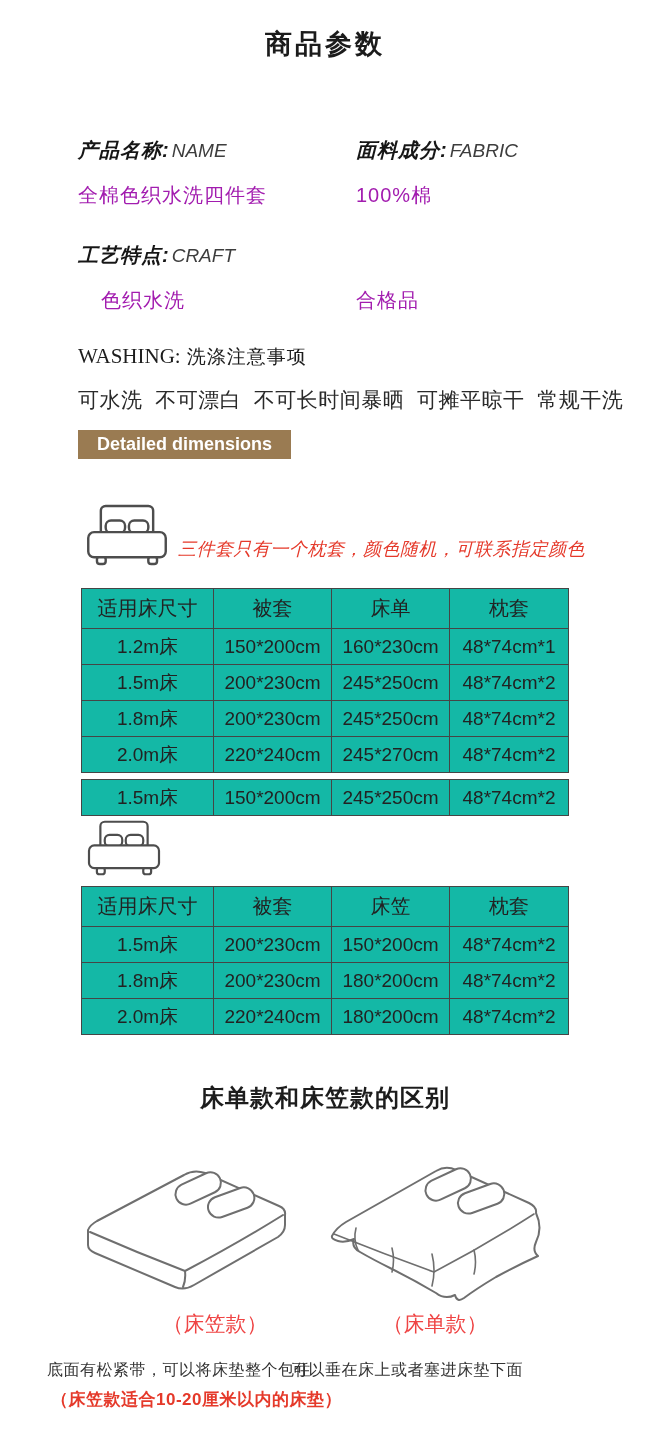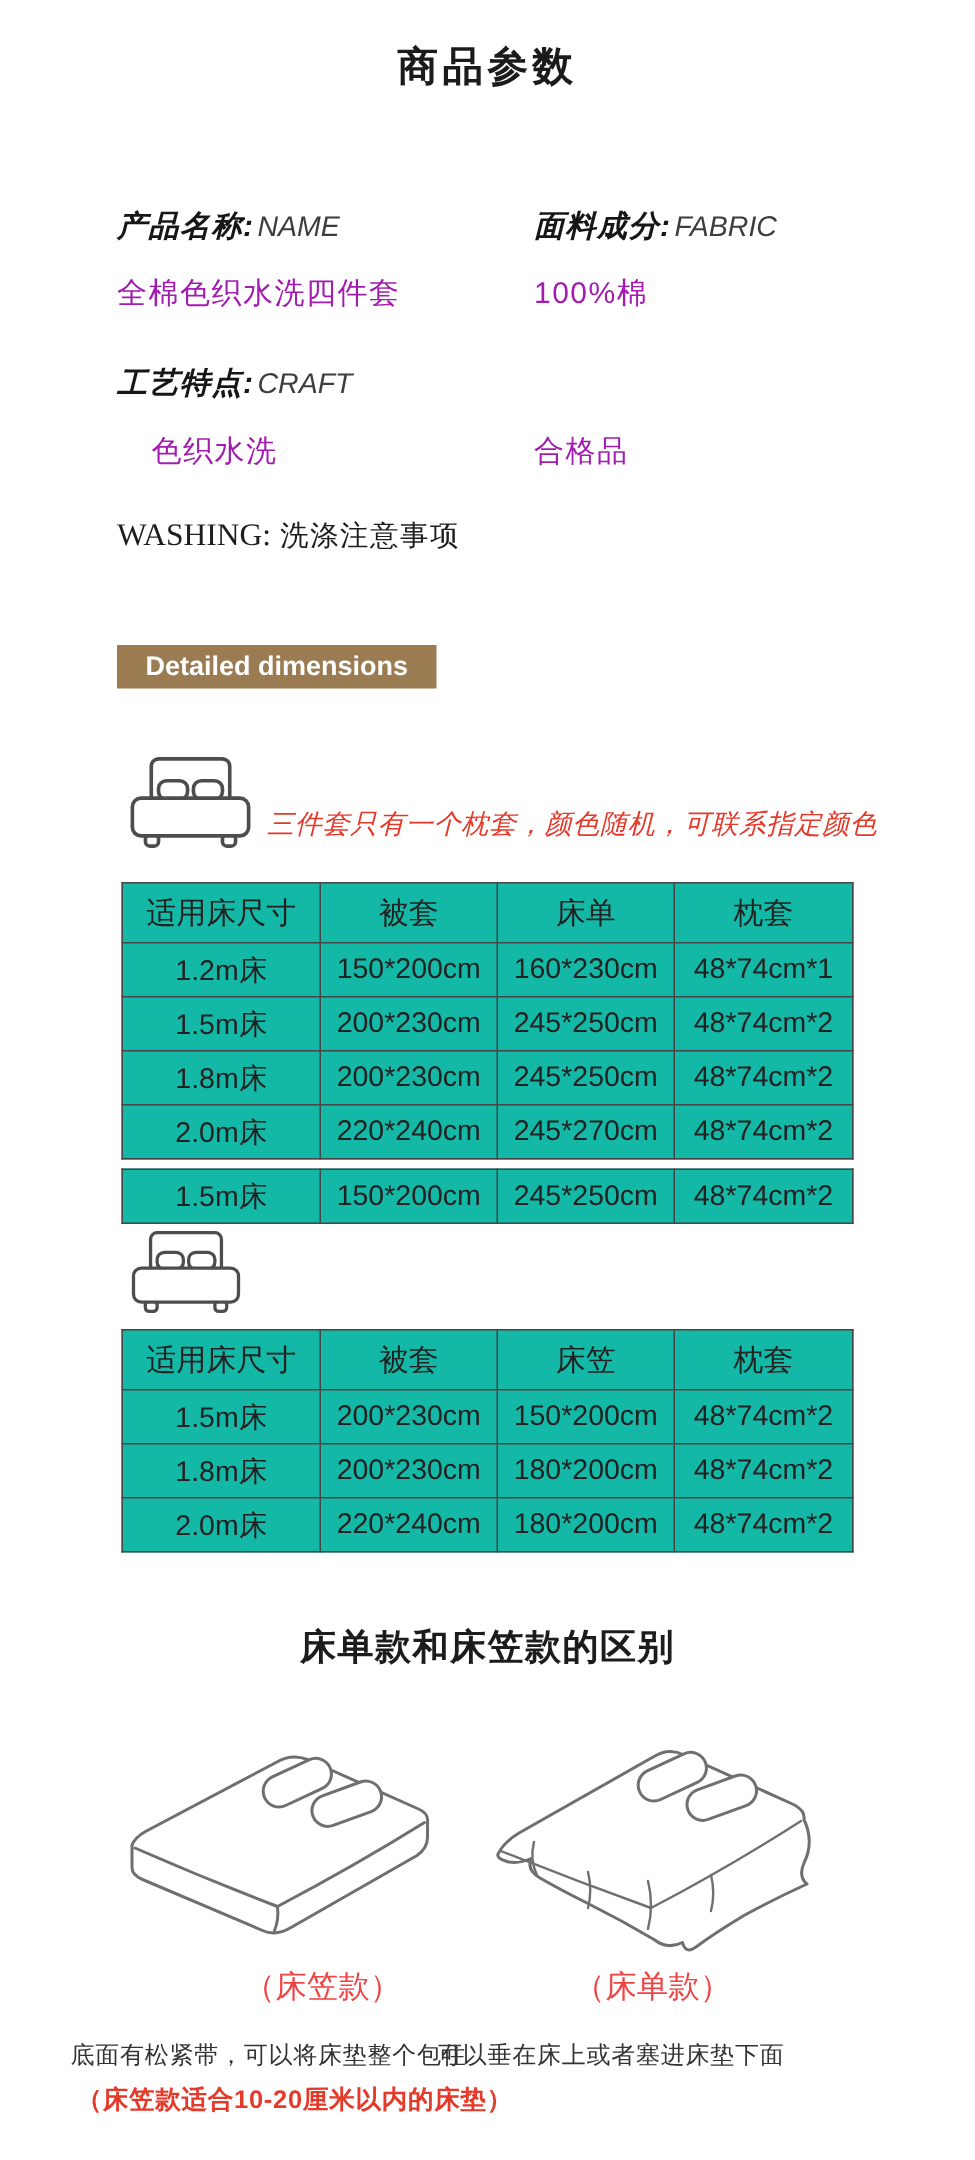--- a/index.html
+++ b/index.html
@@ -46,20 +46,21 @@
 
   <div class="abs" style="left:78px;top:242px;">
     <span class="spec-label">工艺特点:</span><span class="spec-en">CRAFT</span>
   </div>
   <div class="abs spec-value" style="left:78px;top:287px;margin-left:23px;">色织水洗</div>
   <div class="abs spec-value" style="left:356px;top:287px;">合格品</div>
 
   <div class="abs" style="left:78px;top:344px;">
     <span class="washing-serif">WASHING:</span><span class="washing-cn">洗涤注意事项</span>
   </div>
+  <div class="abs washing-items" style="left:78px;top:386px;">可水洗  不可漂白  不可长时间暴晒  可摊平晾干  常规干洗</div>
 
   <div class="abs banner" style="left:78px;top:430px;">Detailed dimensions</div>
 
   <div class="abs" style="left:85px;top:504px;">
     <svg width="84" height="62" viewBox="0 0 86 64" fill="none" stroke="#4d4d4d" stroke-width="2.5">
       <rect x="16" y="2" width="54" height="34" rx="5" fill="none"></rect>
       <rect x="21" y="17" width="20" height="13" rx="5.5" fill="#fff"></rect>
       <rect x="45" y="17" width="20" height="13" rx="5.5" fill="#fff"></rect>
       <rect x="12" y="54" width="9" height="8" rx="3" fill="#fff"></rect>
       <rect x="65" y="54" width="9" height="8" rx="3" fill="#fff"></rect>

